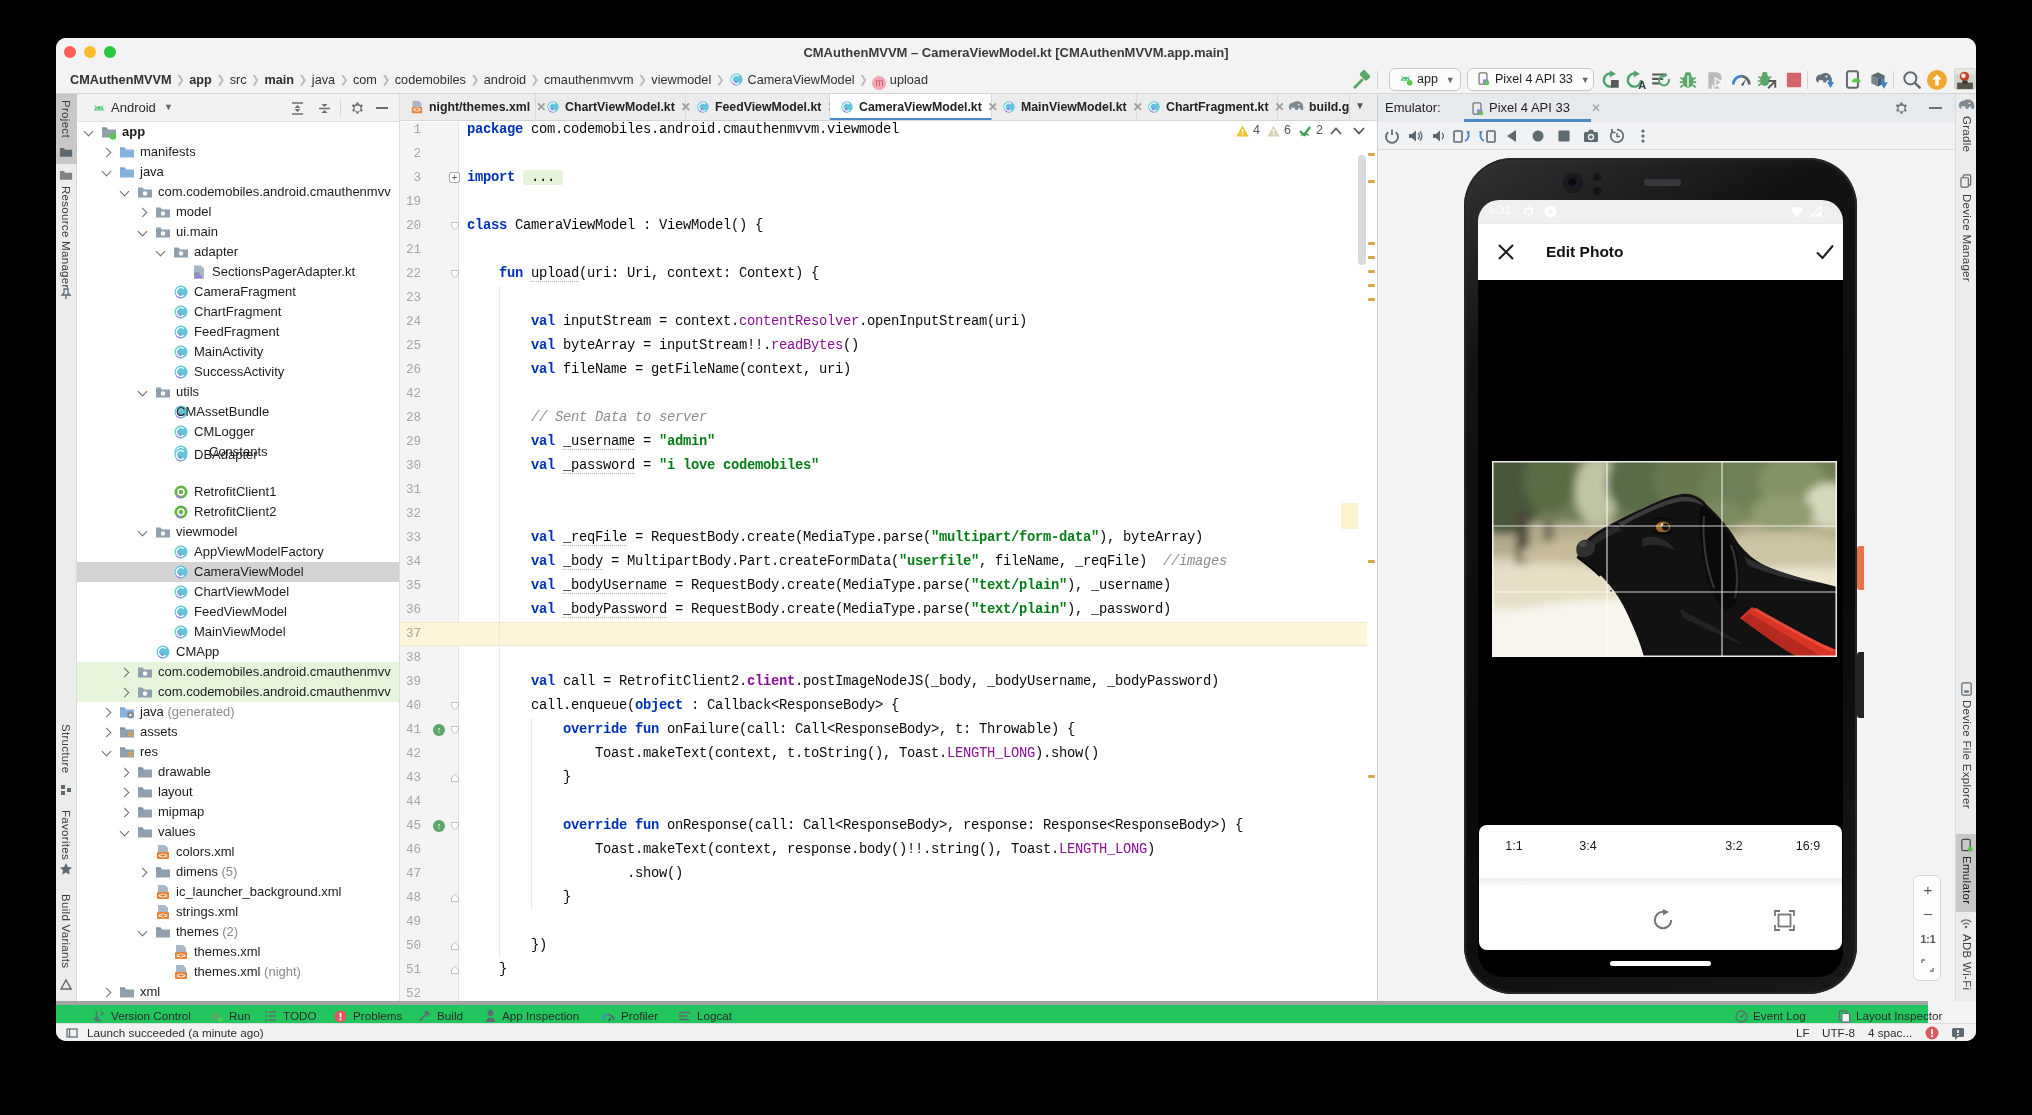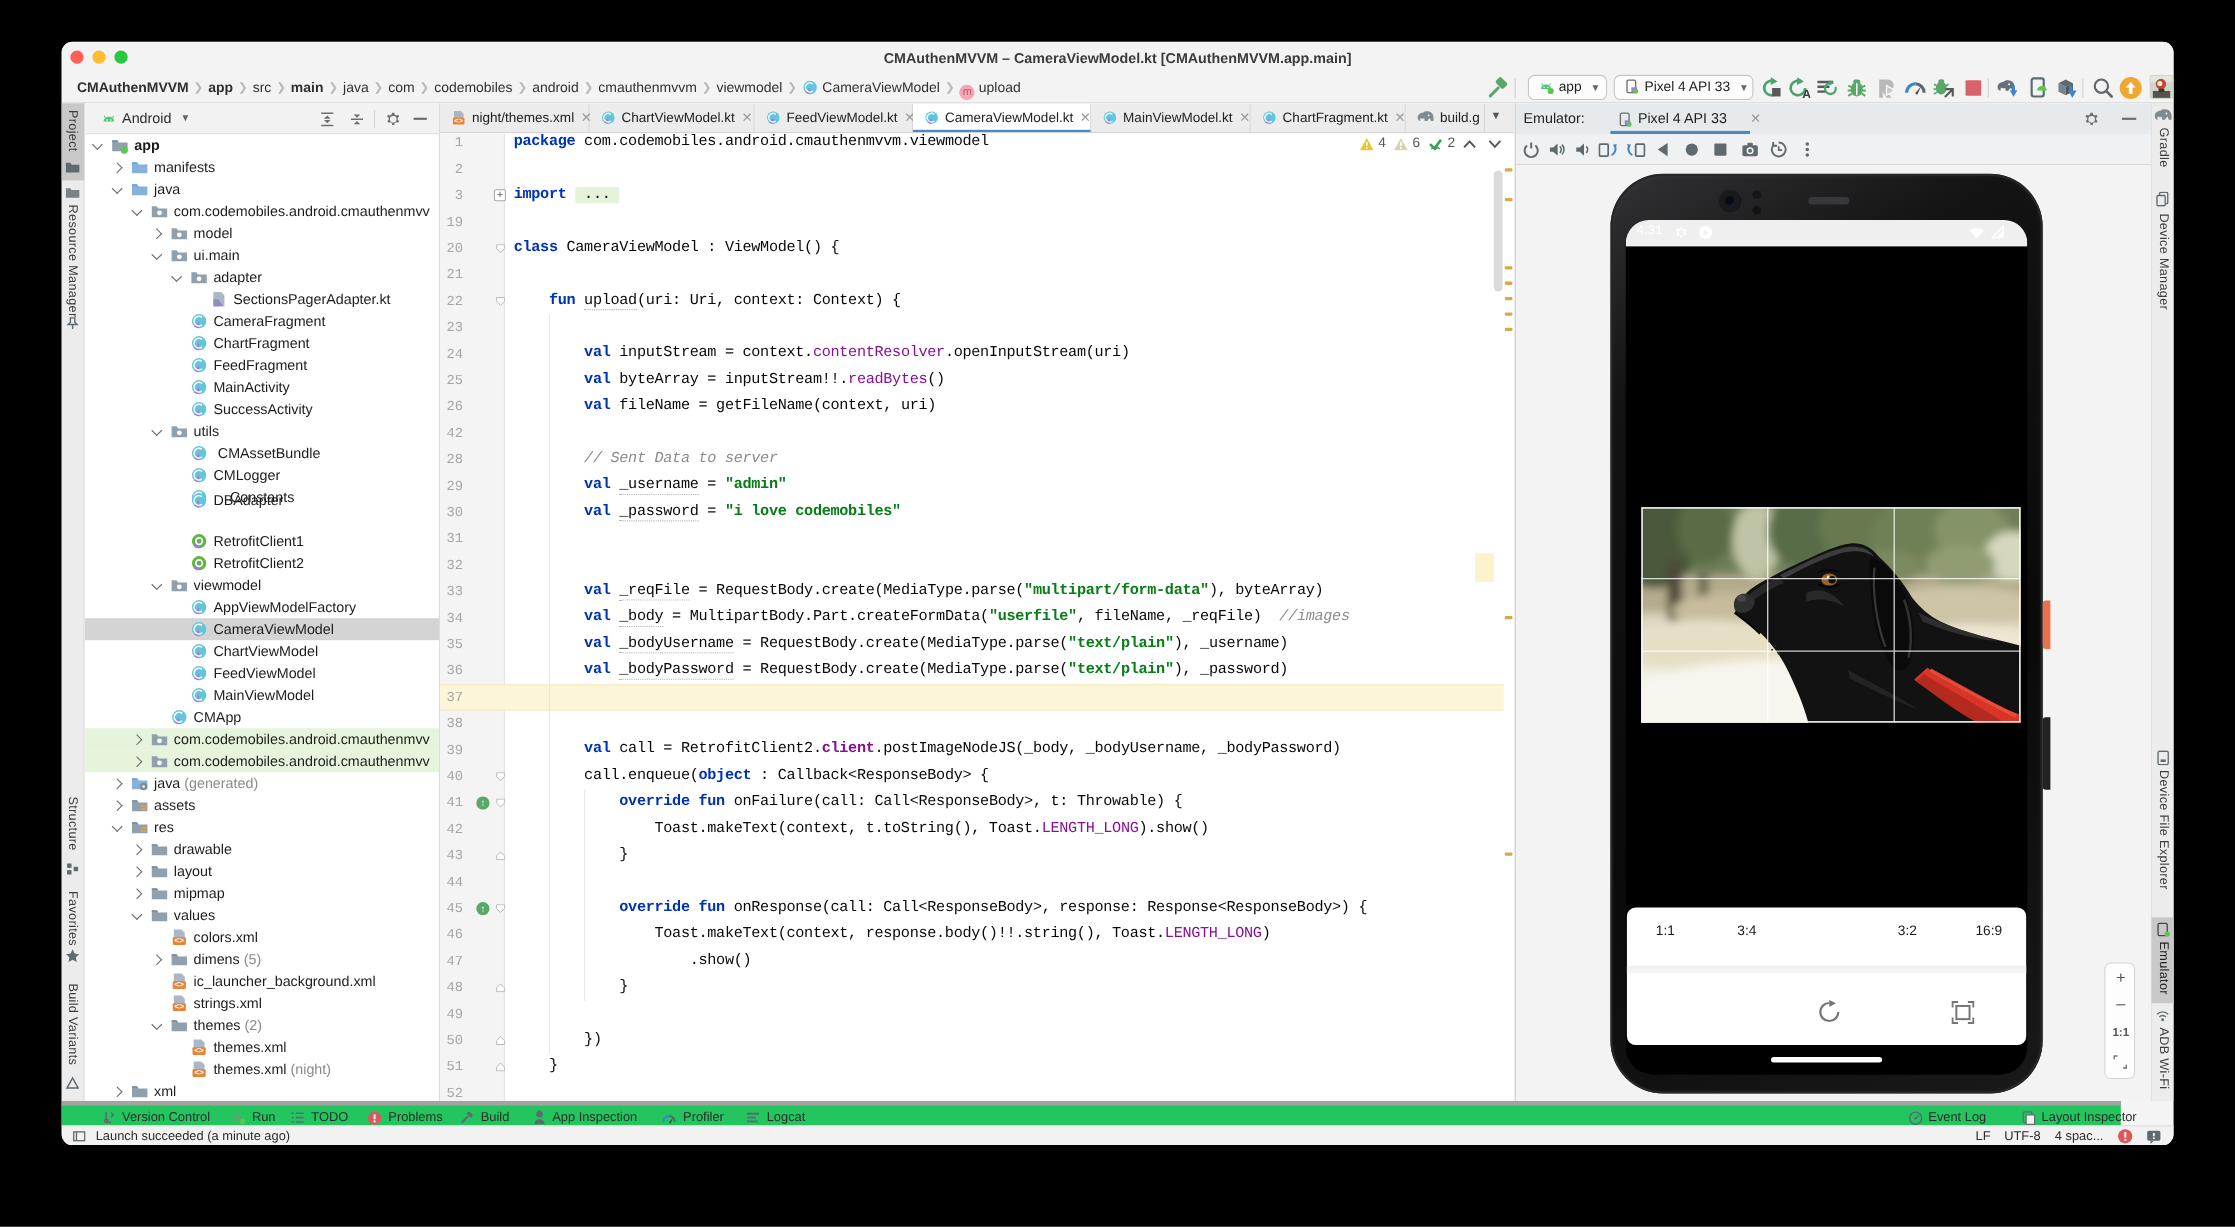--- a/index.html
+++ b/index.html
@@ -49,21 +49,21 @@
 .chev { position:absolute; top:7px; width:7px; height:7px; border-right:1.6px solid #6d6d6d; border-bottom:1.6px solid #6d6d6d; }
 .chev.open { transform:rotate(45deg); top:5.5px; }
 .chev.closed { transform:rotate(-45deg); }
 .tico { position:absolute; top:2px; width:16px; height:16px; }
 .sel { background:#d4d4d4; }
 .grn { background:#e7f4dc; }
 
 
 #editor { position:absolute; left:344px; top:56px; width:977px; height:907px; background:#fff; overflow:hidden; box-shadow:-1px 0 0 #dcdcdc; }
 #tabs { position:absolute; left:0; top:0; width:977px; height:27px; background:#ececec; border-bottom:1px solid #d4d4d4; font-size:12.3px; color:#222; overflow:hidden; }
-.tab { position:absolute; top:0; height:27px; line-height:26px; border-right:1px solid #d9d9d9; white-space:nowrap; }
+.tab { position:absolute; top:0; height:27px; line-height:26px; border-right:1px solid #d9d9d9; white-space:nowrap;font-weight:bold; }
 .tab svg { display:inline-block; vertical-align:-3px; margin-right:5px; }
 .tab .x { color:#9a9a9a; font-size:12px; margin-left:6px; }
 .tab.on { background:#fff; border-bottom:3px solid #4a88c7; }
 #gutter { position:absolute; left:0; top:28px; width:59px; height:880px; background:#f4f4f4; border-right:1px solid #e3e3e3; }
 .cl { position:absolute; left:67px; height:24px; line-height:24px; font-family:"Liberation Mono", monospace; font-size:13.8px; letter-spacing:-0.28px; white-space:pre; color:#080808; }
 .gn { position:absolute; left:0; width:21px; text-align:right; height:24px; line-height:24px; font-family:"Liberation Mono", monospace; font-size:12.6px; color:#a6a6a6; }
 .k { color:#0033B3; font-weight:bold; }
 .s { color:#067D17; font-weight:bold; }
 .c { color:#8C8C8C; font-style:italic; }
 .pi { color:#871094; }
@@ -474,21 +474,21 @@
           <span class="chev open" style="left:62px"></span>
           <svg class="tico" style="left:78px" viewBox="0 0 16 16">
             <use href="#i-pkg"></use>
           </svg>
           <span class="lb" style="left:99px">utils</span>
         </div>
 <div class="tr" style="top:280px">
           <svg class="tico" style="left:96px" viewBox="0 0 16 16">
             <use href="#i-kclass"></use>
           </svg>
-          <span class="lb" style="left:121px">CMAssetBundle</span>
+          <span class="lb" style="left:99px">CMAssetBundle</span>
         </div>
 <div class="tr" style="top:300px">
           <svg class="tico" style="left:96px" viewBox="0 0 16 16">
             <use href="#i-kclass"></use>
           </svg>
           <span class="lb" style="left:117px">CMLogger</span>
         </div>
 <div class="tr" style="top:320px">
           <svg class="tico" style="left:96px" viewBox="0 0 16 16">
             <use href="#i-kclass"></use>
@@ -930,20 +930,29 @@
                 <path d="M5 3.8 l4 2.7-4 2.7z" fill="#efefef"></path>
               </svg>
 <svg class="abs" style="left:312px;top:6px" width="14" height="11" viewBox="0 0 14 11">
                 <path d="M0.5 3.5 a10 10 0 0 1 13 0 L7 11z" fill="#fff"></path>
               </svg>
 <svg class="abs" style="left:332px;top:5px" width="12" height="12" viewBox="0 0 12 12">
                 <path d="M11 1 v10 H1z" fill="none" stroke="#fff" stroke-width="1.3"></path>
                 <path d="M11 5 v6 H5z" fill="#fff"></path>
               </svg>
 </div>
+          <div id="abar">
+<svg class="abs" style="left:19px;top:19px" width="18" height="18" viewBox="0 0 18 18">
+                <path d="M2 2 L16 16 M16 2 L2 16" stroke="#1c1c1c" stroke-width="2.1"></path>
+              </svg>
+<span class="t">Edit Photo</span>
+<svg class="abs" style="left:337px;top:20px" width="20" height="16" viewBox="0 0 20 16">
+                <path d="M2 8.5 l5.5 5.5 L18 1.5" fill="none" stroke="#1c1c1c" stroke-width="2.1"></path>
+              </svg>
+</div>
           <div id="cropimg">
               <svg width="345" height="196" viewBox="0 0 345 196">
 <defs>
 <clipPath id="imgc">
                     <rect width="345" height="196"></rect>
                   </clipPath>
 <filter id="blr" x="-15%" y="-15%" width="130%" height="130%">
                     <feGaussianBlur stdDeviation="4"></feGaussianBlur>
                   </filter>
 </defs>

